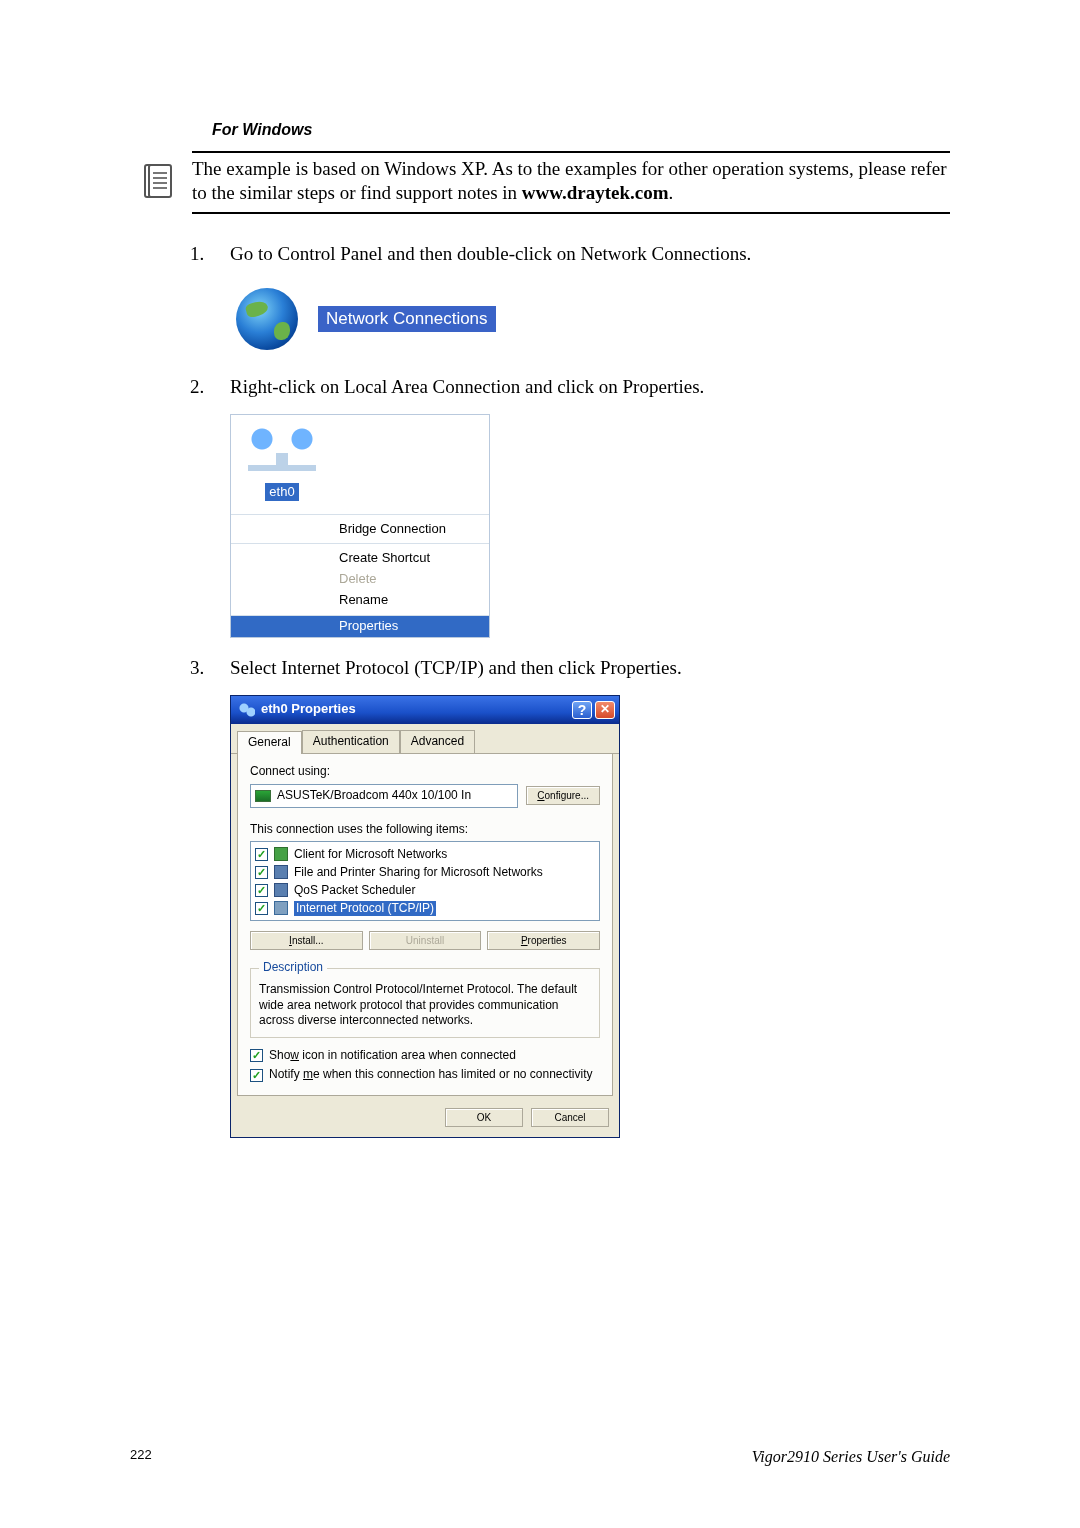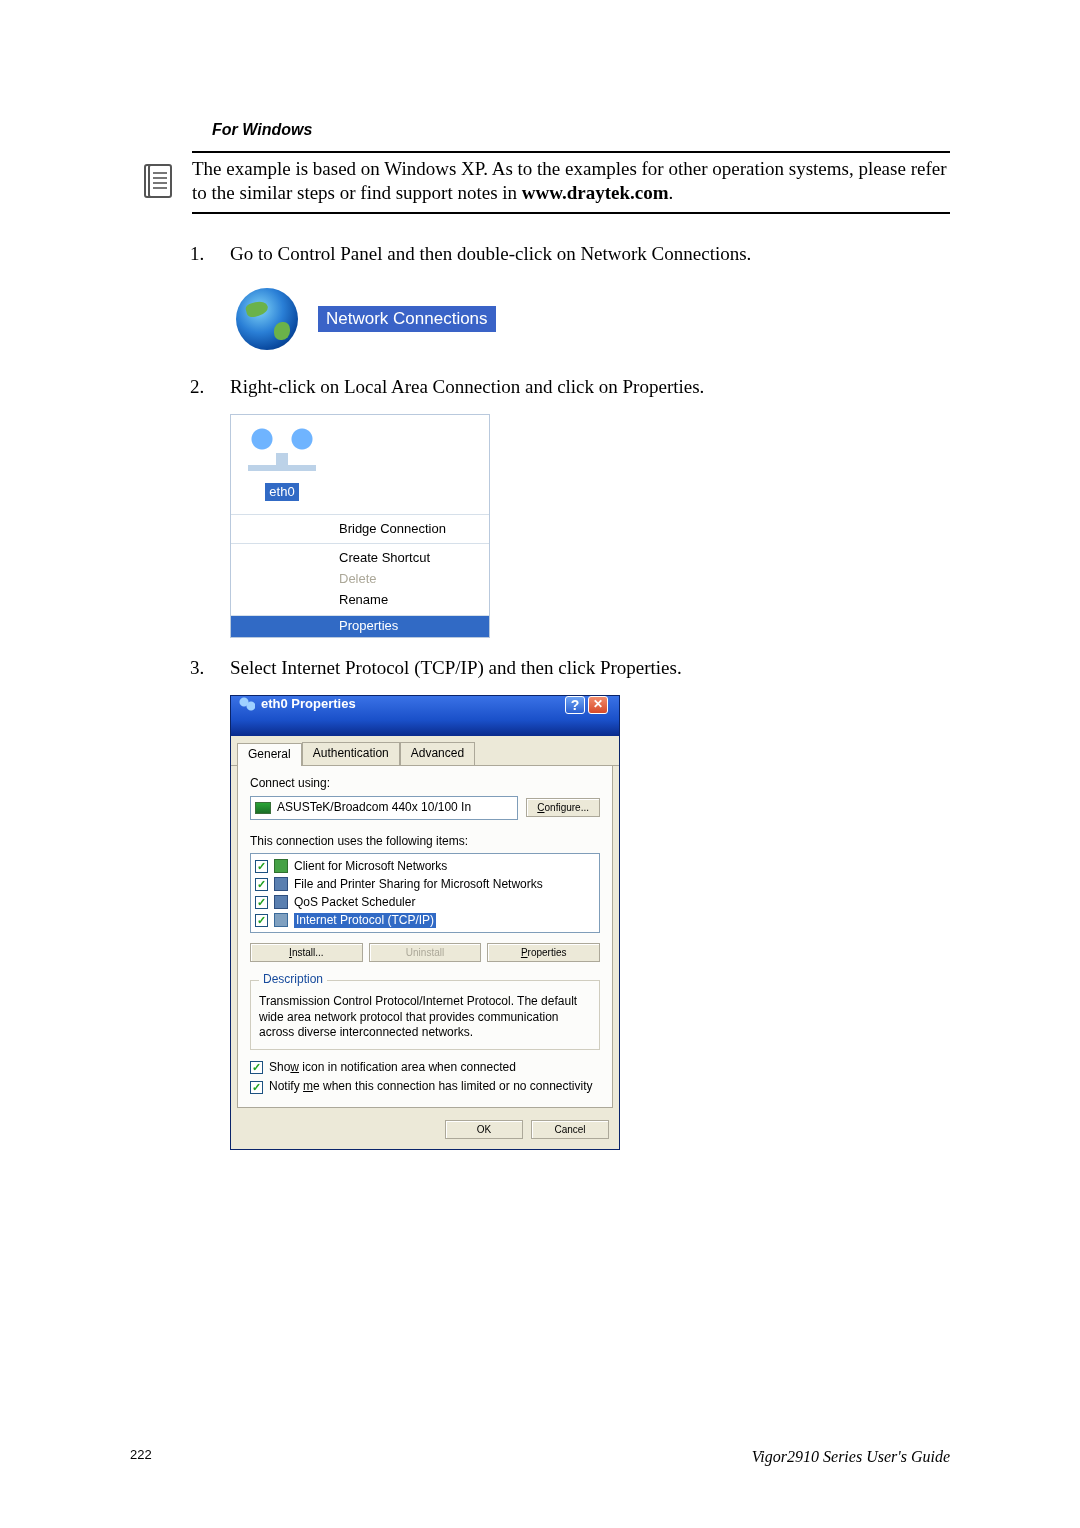--- a/index.html
+++ b/index.html
@@ -143,24 +143,24 @@
 
   
   .fig3 {
     width: 390px;
     font-family: Tahoma, sans-serif;
     font-size: 12px;
     border: 1px solid #0a246a;
     background: #ece9d8;
   }
   .titlebar {
-    height: 40px;
+    height: 28px;
     background: linear-gradient(#3a72e6,#1a50c9 60%,#0a2b8c);
-    display: flex; align-items: flex-start;
-    padding: 0 11px 0 8px;
+    display: flex; align-items: center;
+    padding: 0 4px 0 8px;
     color: #fff; font-weight: bold;
     font-size: 13px;
   }
   .tb-icon {
     width: 16px; height: 16px; margin-right: 6px;
     background:
       radial-gradient(6px 6px at 5px 6px,#9fd1ff 0 4px,transparent 5px),
       radial-gradient(6px 6px at 12px 10px,#9fd1ff 0 4px,transparent 5px);
   }
   .tb-spacer { flex: 1; }

